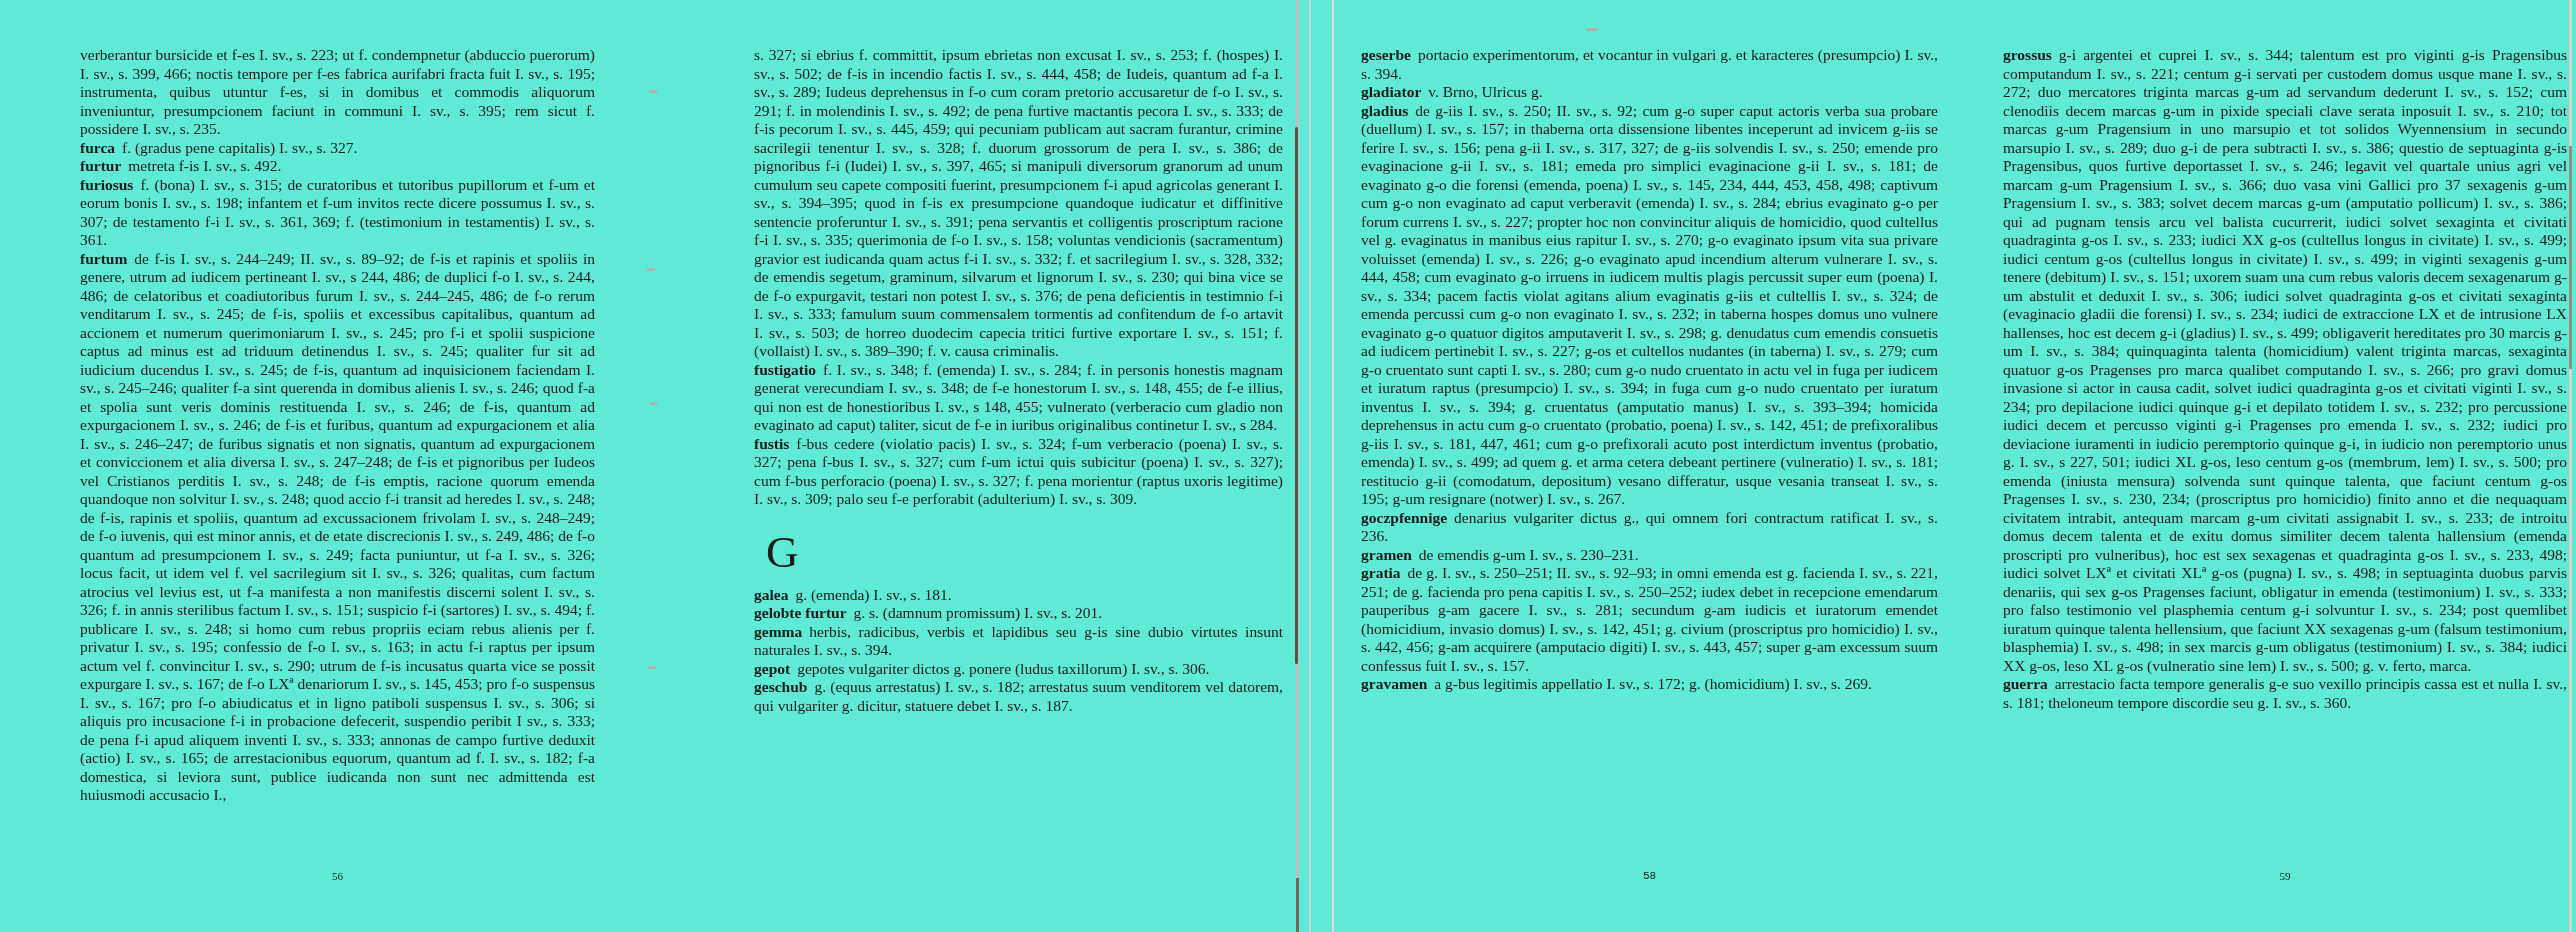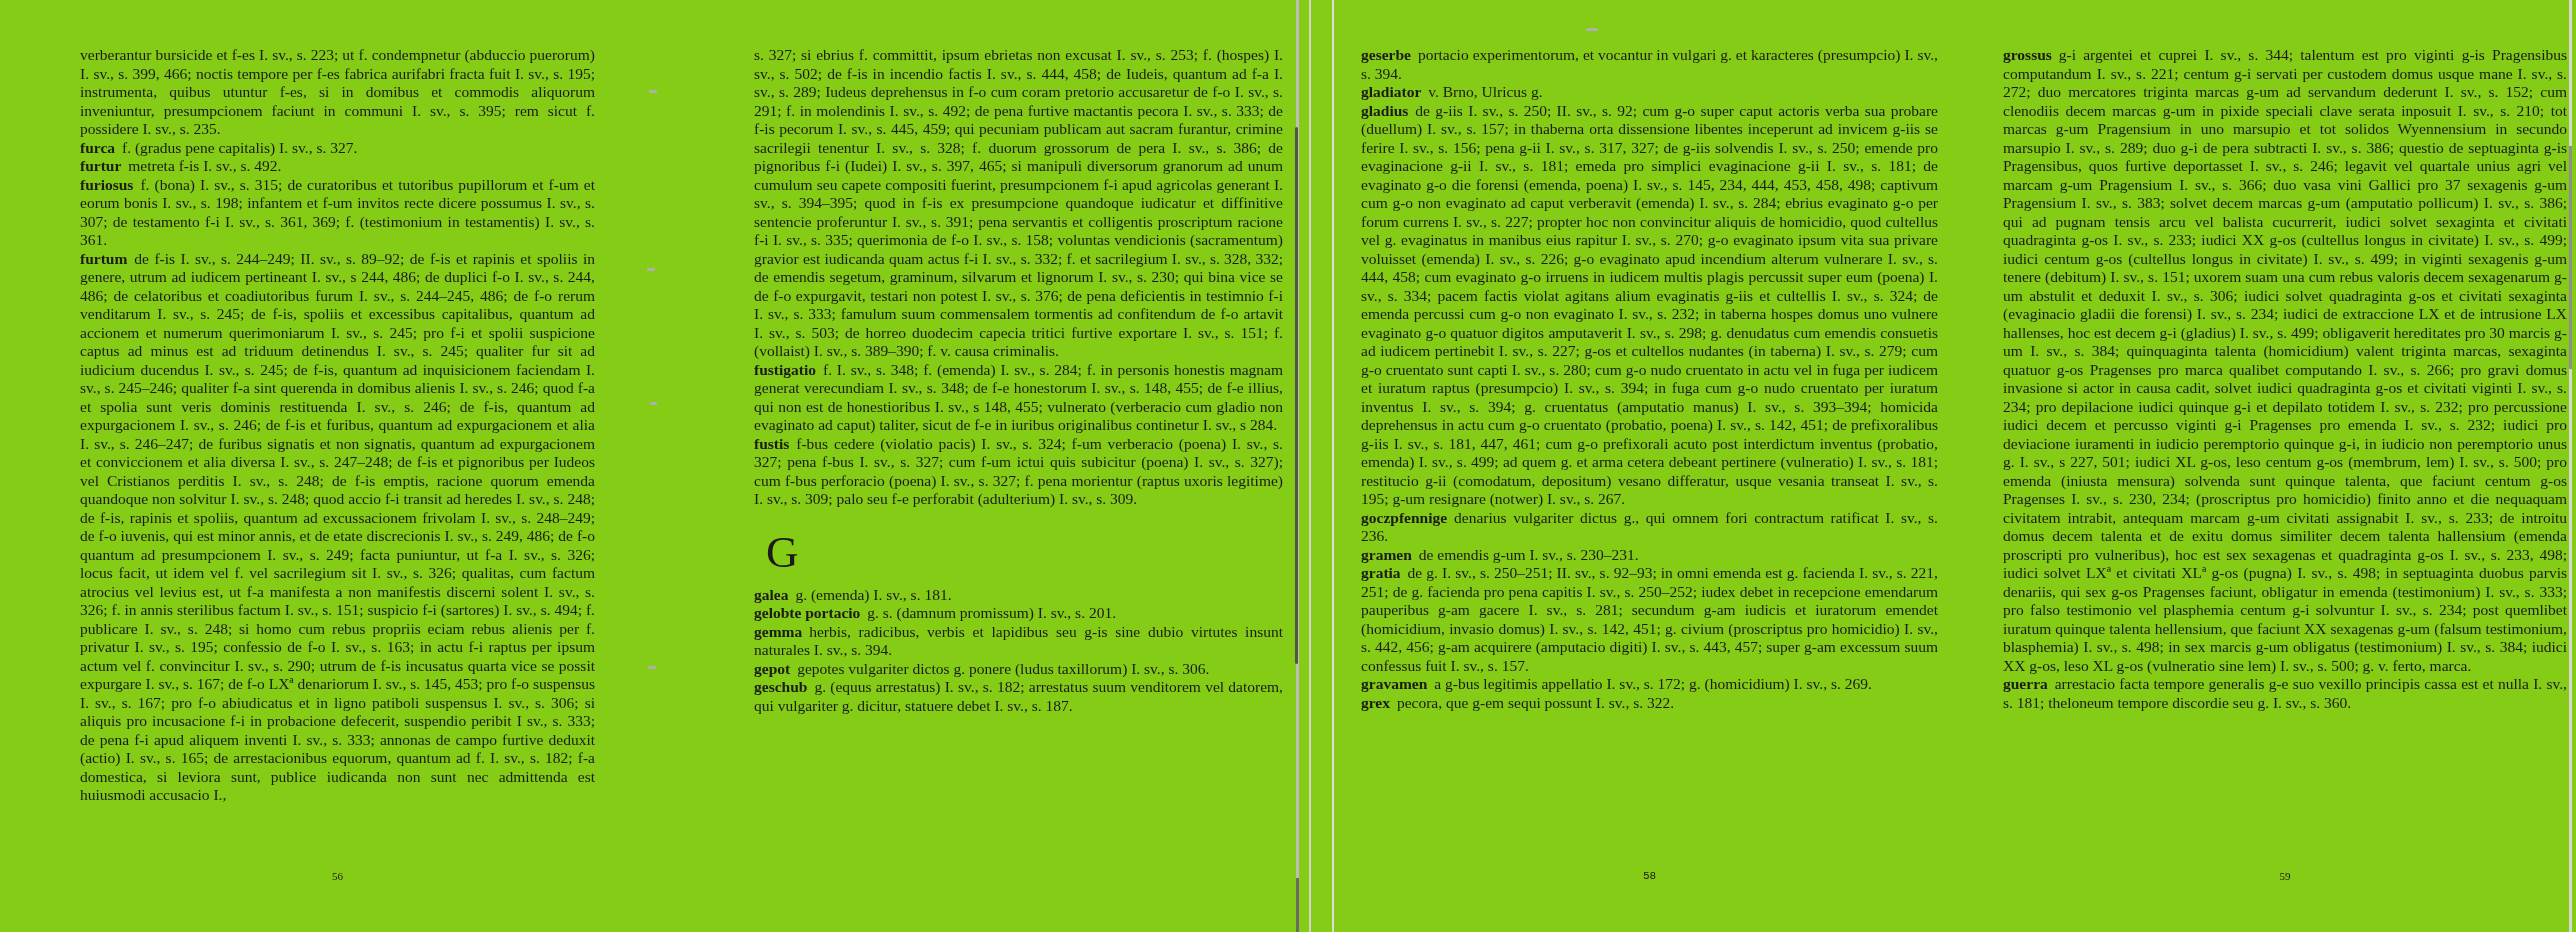--- a/index.html
+++ b/index.html
@@ -1,19 +1,19 @@
 <!DOCTYPE html>
 <html style="font-size:13.7px"><head>
 <meta charset="utf-8">
 <style>
   html,body{margin:0;padding:0;background:#f6f6f3;}
   #screenshot{
     position:relative;
     width:2576px;height:933px;
-    background:#84cc16;
+    background:#5eead4;
     overflow:hidden;
     font-family:"Liberation Serif","DejaVu Serif",serif;
     color:#1b1b17;
   }
   .page{
     position:absolute;
     top:46px;
     height:814px;
     overflow:hidden;
     font-size:15.5px;
@@ -72,35 +72,34 @@
     <p class="entry"><b class="hw">furiosus</b><span>f. (bona)  I. sv., s. 315; de curatoribus et tutoribus pupillorum et f-um et eorum bonis  I. sv., s. 198; infantem et f-um invitos recte dicere possumus  I. sv., s. 307; de testamento f-i  I. sv., s. 361, 369; f. (testimonium in testamentis)  I. sv., s. 361.</span></p>
     <p class="entry"><b class="hw">furtum</b><span>de f-is  I. sv., s. 244–249;  II. sv., s. 89–92; de f-is et rapinis et spoliis in genere, utrum ad iudicem pertineant  I. sv., s 244, 486; de duplici f-o  I. sv., s. 244, 486; de celatoribus et coadiutoribus furum  I. sv., s. 244–245, 486; de f-o rerum venditarum  I. sv., s. 245; de f-is, spoliis et excessibus capitalibus, quantum ad accionem et numerum querimoniarum  I. sv., s. 245; pro f-i et spolii suspicione captus ad minus est ad triduum detinendus  I. sv., s. 245; qualiter fur sit ad iudicium ducendus  I. sv., s. 245; de f-is, quantum ad inquisicionem faciendam  I. sv., s. 245–246; qualiter f-a sint querenda in domibus alienis  I. sv., s. 246; quod f-a et spolia sunt veris dominis restituenda I. sv., s. 246; de f-is, quantum ad expurgacionem  I. sv., s. 246; de f-is et furibus, quantum ad expurgacionem et alia  I. sv., s. 246–247; de furibus signatis et non signatis, quantum ad expurgacionem et conviccionem et alia diversa  I. sv., s. 247–248; de f-is et pignoribus per Iudeos vel Cristianos perditis  I. sv., s. 248; de f-is emptis, racione quorum emenda quandoque non solvitur  I. sv., s. 248; quod accio f-i transit ad heredes  I. sv., s. 248; de f-is, rapinis et spoliis, quantum ad excussacionem frivolam  I. sv., s. 248–249; de f-o iuvenis, qui est minor annis, et de etate discrecionis  I. sv., s. 249, 486; de f-o quantum ad presumpcionem  I. sv., s. 249; facta puniuntur, ut f-a  I. sv., s. 326; locus facit, ut idem vel f. vel sacrilegium sit  I. sv., s. 326; qualitas, cum factum atrocius vel levius est, ut f-a manifesta a non manifestis discerni solent I. sv., s. 326; f. in annis sterilibus factum  I. sv., s. 151; suspicio f-i (sartores) I. sv., s. 494; f. publicare  I. sv., s. 248; si homo cum rebus propriis eciam rebus alienis per f. privatur  I. sv., s. 195; confessio de f-o  I. sv., s. 163; in actu f-i raptus per ipsum actum vel f. convincitur  I. sv., s. 290; utrum de f-is incusatus quarta vice se possit expurgare  I. sv., s. 167; de f-o LXª denariorum  I. sv., s. 145, 453; pro f-o suspensus  I. sv., s. 167; pro f-o abiudicatus et in ligno patiboli suspensus  I. sv., s. 306; si aliquis pro incusacione f-i in probacione defecerit, suspendio peribit  I sv., s. 333; de pena f-i apud aliquem inventi I. sv., s. 333; annonas de campo furtive deduxit (actio)  I. sv., s. 165; de arrestacionibus equorum, quantum ad f.  I. sv., s. 182; f-a domestica, si leviora sunt, publice iudicanda non sunt nec admittenda est huiusmodi accusacio I.,</span></p>
   </div>
 
   <div class="page" id="page-57">
     <p class="entry"><span>s. 327; si ebrius f. committit, ipsum ebrietas non excusat  I. sv., s. 253; f. (hospes)  I. sv., s. 502; de f-is in incendio factis  I. sv., s. 444, 458; de Iudeis, quantum ad f-a  I. sv., s. 289; Iudeus deprehensus in f-o cum coram pretorio accusaretur de f-o  I. sv., s. 291; f. in molendinis  I. sv., s. 492; de pena furtive mactantis pecora  I. sv., s. 333; de f-is pecorum  I. sv., s. 445, 459; qui pecuniam publicam aut sacram furantur, crimine sacrilegii tenentur I. sv., s. 328; f. duorum grossorum de pera  I. sv., s. 386; de pignoribus f-i (Iudei)  I. sv., s. 397, 465; si manipuli diversorum granorum ad unum cumulum seu capete compositi fuerint, presumpcionem f-i apud agricolas generant  I. sv., s. 394–395; quod in f-is ex presumpcione quandoque iudicatur et diffinitive sentencie proferuntur  I. sv., s. 391; pena servantis et colligentis proscriptum racione f-i I. sv., s. 335; querimonia de f-o  I. sv., s. 158; voluntas vendicionis (sacramentum) gravior est iudicanda quam actus f-i  I. sv., s. 332; f. et sacrilegium  I. sv., s. 328, 332; de emendis segetum, graminum, silvarum et lignorum  I. sv., s. 230; qui bina vice se de f-o expurgavit, testari non potest  I. sv., s. 376; de pena deficientis in testimnio f-i  I. sv., s. 333; famulum suum commensalem tormentis ad confitendum de f-o artavit  I. sv., s. 503; de horreo duodecim capecia tritici furtive exportare  I. sv., s. 151; f. (vollaist)  I. sv., s. 389–390; f. v. causa criminalis.</span></p>
     <p class="entry"><b class="hw">fustigatio</b><span>f.  I. sv., s. 348; f. (emenda)  I. sv., s. 284; f. in personis honestis magnam generat verecundiam  I. sv., s. 348; de f-e honestorum  I. sv., s. 148, 455; de f-e illius, qui non est de honestioribus  I. sv., s 148, 455; vulnerato (verberacio cum gladio non evaginato ad caput) taliter, sicut de f-e in iuribus originalibus continetur  I. sv., s 284.</span></p>
     <p class="entry"><b class="hw">fustis</b><span>f-bus cedere (violatio pacis)  I. sv., s. 324; f-um verberacio (poena)  I. sv., s. 327; pena f-bus  I. sv., s. 327; cum f-um ictui quis subicitur (poena)  I. sv., s. 327); cum f-bus perforacio (poena)  I. sv., s. 327; f. pena morientur (raptus uxoris legitime)  I. sv., s. 309; palo seu f-e perforabit (adulterium)  I. sv., s. 309.</span></p>
     <div class="section-heading">G</div>
     <p class="entry"><b class="hw">galea</b><span>g. (emenda)  I. sv., s. 181.</span></p>
-    <p class="entry"><b class="hw">gelobte portacio</b><span>g. s. (damnum promissum)  I. sv., s. 201.</span></p>
+    <p class="entry"><b class="hw">gelobte furtur</b><span>g. s. (damnum promissum)  I. sv., s. 201.</span></p>
     <p class="entry"><b class="hw">gemma</b><span>herbis, radicibus, verbis et lapidibus seu g-is sine dubio virtutes insunt naturales  I. sv., s. 394.</span></p>
     <p class="entry"><b class="hw">gepot</b><span>gepotes vulgariter dictos g. ponere (ludus taxillorum)  I. sv., s. 306.</span></p>
     <p class="entry"><b class="hw">geschub</b><span>g. (equus arrestatus)  I. sv., s. 182; arrestatus suum venditorem vel datorem, qui vulgariter g. dicitur, statuere debet  I. sv., s. 187.</span></p>
   </div>
 
   <div class="page" id="page-58">
     <p class="entry"><b class="hw">geserbe</b><span>portacio experimentorum, et vocantur in vulgari g. et karacteres (presumpcio)  I. sv., s. 394.</span></p>
     <p class="entry"><b class="hw">gladiator</b><span>v. Brno, Ulricus g.</span></p>
     <p class="entry"><b class="hw">gladius</b><span>de g-iis I. sv., s. 250;  II. sv., s. 92; cum g-o super caput actoris verba sua probare (duellum)  I. sv., s. 157; in thaberna orta dissensione libentes inceperunt ad invicem g-iis se ferire  I. sv., s. 156; pena g-ii  I. sv., s. 317, 327; de g-iis solvendis  I. sv., s. 250; emende pro evaginacione g-ii  I. sv., s. 181; emeda pro simplici evaginacione g-ii  I. sv., s. 181; de evaginato g-o die forensi (emenda, poena)  I. sv., s. 145, 234, 444, 453, 458, 498; captivum cum g-o non evaginato ad caput verberavit (emenda)  I. sv., s. 284; ebrius evaginato g-o per forum currens  I. sv., s. 227; propter hoc non convincitur aliquis de homicidio, quod cultellus vel g. evaginatus in manibus eius rapitur  I. sv., s. 270; g-o evaginato ipsum vita sua privare voluisset (emenda)  I. sv., s. 226; g-o evaginato apud incendium alterum vulnerare  I. sv., s. 444, 458; cum evaginato g-o irruens in iudicem multis plagis percussit super eum (poena)  I. sv., s. 334; pacem factis violat agitans alium evaginatis g-iis et cultellis  I. sv., s. 324; de emenda percussi cum g-o non evaginato  I. sv., s. 232; in taberna hospes domus uno vulnere evaginato g-o quatuor digitos amputaverit  I. sv., s. 298; g. denudatus cum emendis consuetis ad iudicem pertinebit  I. sv., s. 227; g-os et cultellos nudantes (in taberna)  I. sv., s. 279; cum g-o cruentato sunt capti  I. sv., s. 280; cum g-o nudo cruentato in actu vel in fuga per iudicem et iuratum raptus (presumpcio)  I. sv., s. 394; in fuga cum g-o nudo cruentato per iuratum inventus  I. sv., s. 394; g. cruentatus (amputatio manus)  I. sv., s. 393–394; homicida deprehensus in actu cum g-o cruentato (probatio, poena)  I. sv., s. 142, 451; de prefixoralibus g-iis  I. sv., s. 181, 447, 461; cum g-o prefixorali acuto post interdictum inventus (probatio, emenda)  I. sv., s. 499; ad quem g. et arma cetera debeant pertinere (vulneratio)  I. sv., s. 181; restitucio g-ii (comodatum, depositum) vesano differatur, usque vesania transeat  I. sv., s. 195; g-um resignare (notwer)  I. sv., s. 267.</span></p>
     <p class="entry"><b class="hw">goczpfennige</b><span>denarius vulgariter dictus g., qui omnem fori contractum ratificat  I. sv., s. 236.</span></p>
     <p class="entry"><b class="hw">gramen</b><span>de emendis g-um  I. sv., s. 230–231.</span></p>
     <p class="entry"><b class="hw">gratia</b><span>de g.  I. sv., s. 250–251;  II. sv., s. 92–93; in omni emenda est g. facienda I. sv., s. 221, 251; de g. facienda pro pena capitis  I. sv., s. 250–252; iudex debet in recepcione emendarum pauperibus g-am gacere  I. sv., s. 281; secundum g-am iudicis et iuratorum emendet (homicidium, invasio domus)  I. sv., s. 142, 451; g. civium (proscriptus pro homicidio)  I. sv., s. 442, 456; g-am acquirere (amputacio digiti)  I. sv., s. 443, 457; super g-am excessum suum confessus fuit I. sv., s. 157.</span></p>
     <p class="entry"><b class="hw">gravamen</b><span>a g-bus legitimis appellatio  I. sv., s. 172; g. (homicidium)  I. sv., s. 269.</span></p>
-    <p class="entry"><b class="hw">grex</b><span>pecora, que g-em sequi possunt  I. sv., s. 322.</span></p>
   </div>
 
   <div class="page" id="page-59">
     <p class="entry"><b class="hw">grossus</b><span>g-i argentei et cuprei  I. sv., s. 344; talentum est pro viginti g-is Pragensibus computandum  I. sv., s. 221; centum g-i servati per custodem domus usque mane  I. sv., s. 272; duo mercatores triginta marcas g-um ad servandum dederunt  I. sv., s. 152; cum clenodiis decem marcas g-um in pixide speciali clave serata inposuit  I. sv., s. 210; tot marcas g-um Pragensium in uno marsupio et tot solidos Wyennensium in secundo marsupio  I. sv., s. 289; duo g-i de pera subtracti  I. sv., s. 386; questio de septuaginta g-is Pragensibus, quos furtive deportasset  I. sv., s. 246; legavit vel quartale unius agri vel marcam g-um Pragensium  I. sv., s. 366; duo vasa vini Gallici pro 37 sexagenis g-um Pragensium  I. sv., s. 383; solvet decem marcas g-um (amputatio pollicum)  I. sv., s. 386; qui ad pugnam tensis arcu vel balista cucurrerit, iudici solvet sexaginta et civitati quadraginta g-os  I. sv., s. 233; iudici XX g-os (cultellus longus in civitate)  I. sv., s. 499; iudici centum g-os (cultellus longus in civitate)  I. sv., s. 499; in viginti sexagenis g-um tenere (debitum) I. sv., s. 151; uxorem suam una cum rebus valoris decem sexagenarum g-um abstulit et deduxit  I. sv., s. 306; iudici solvet quadraginta g-os et civitati sexaginta (evaginacio gladii die forensi)  I. sv., s. 234; iudici de extraccione LX et de intrusione LX hallenses, hoc est decem g-i (gladius)  I. sv., s. 499; obligaverit hereditates pro 30 marcis g-um  I. sv., s. 384; quinquaginta talenta (homicidium) valent triginta marcas, sexaginta quatuor g-os Pragenses pro marca qualibet computando  I. sv., s. 266; pro gravi domus invasione si actor in causa cadit, solvet iudici quadraginta g-os et civitati viginti  I. sv., s. 234; pro depilacione iudici quinque g-i et depilato totidem  I. sv., s. 232; pro percussione iudici decem et percusso viginti g-i Pragenses pro emenda  I. sv., s. 232; iudici pro deviacione iuramenti in iudicio peremptorio quinque g-i, in iudicio non peremptorio unus g.  I. sv., s 227, 501; iudici XL g-os, leso centum g-os (membrum, lem)  I. sv., s. 500; pro emenda (iniusta mensura) solvenda sunt quinque talenta, que faciunt centum g-os Pragenses  I. sv., s. 230, 234; (proscriptus pro homicidio) finito anno et die nequaquam civitatem intrabit, antequam marcam g-um civitati assignabit  I. sv., s. 233; de introitu domus decem talenta et de exitu domus similiter decem talenta hallensium (emenda proscripti pro vulneribus), hoc est sex sexagenas et quadraginta g-os  I. sv., s. 233, 498; iudici solvet LXª et civitati XLª g-os (pugna)  I. sv., s. 498; in septuaginta duobus parvis denariis, qui sex g-os Pragenses faciunt, obligatur in emenda (testimonium)  I. sv., s. 333; pro falso testimonio vel plasphemia centum g-i solvuntur  I. sv., s. 234; post quemlibet iuratum quinque talenta hellensium, que faciunt XX sexagenas g-um (falsum testimonium, blasphemia)  I. sv., s. 498; in sex marcis g-um obligatus (testimonium)  I. sv., s. 384; iudici XX g-os, leso XL g-os (vulneratio sine lem)  I. sv., s. 500; g. v. ferto, marca.</span></p>
     <p class="entry"><b class="hw">guerra</b><span>arrestacio facta tempore generalis g-e suo vexillo principis cassa est et nulla  I. sv., s. 181; theloneum tempore discordie seu g.  I. sv., s. 360.</span></p>
   </div>
 
   <div class="pagenum" id="pagenum-56">56</div>
   <div class="pagenum" id="pagenum-58">58</div>
   <div class="pagenum" id="pagenum-59">59</div>

